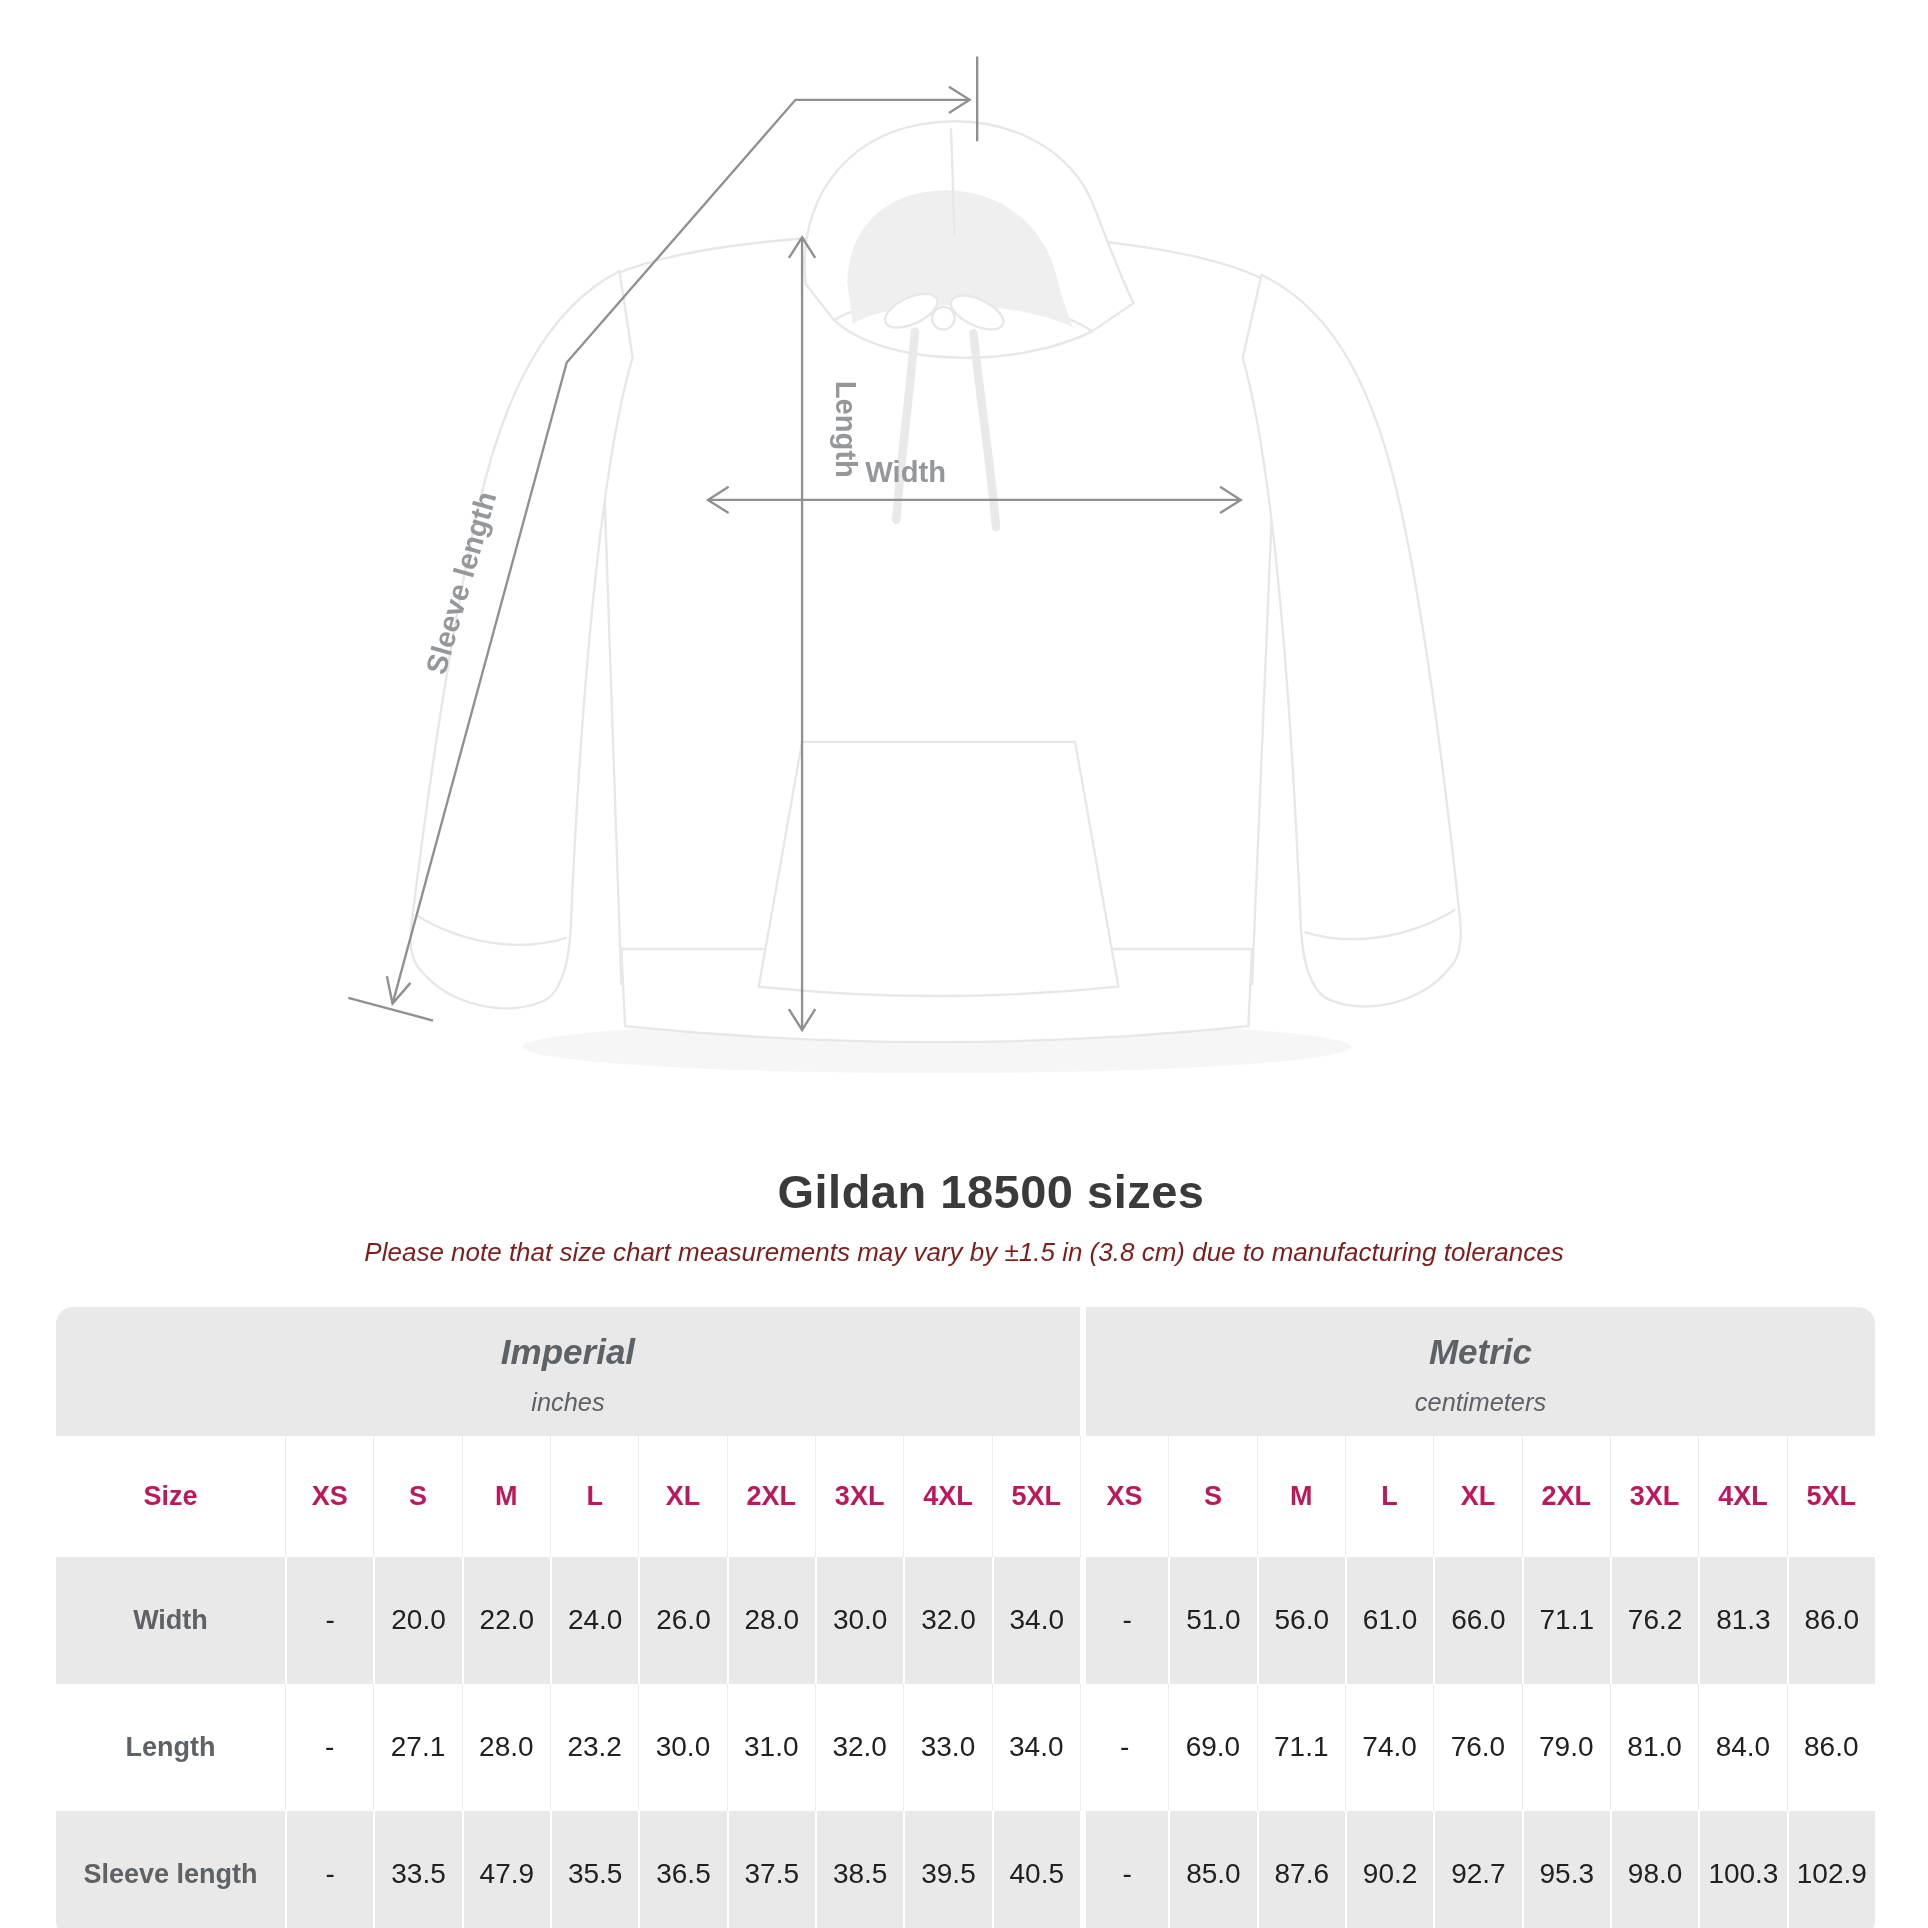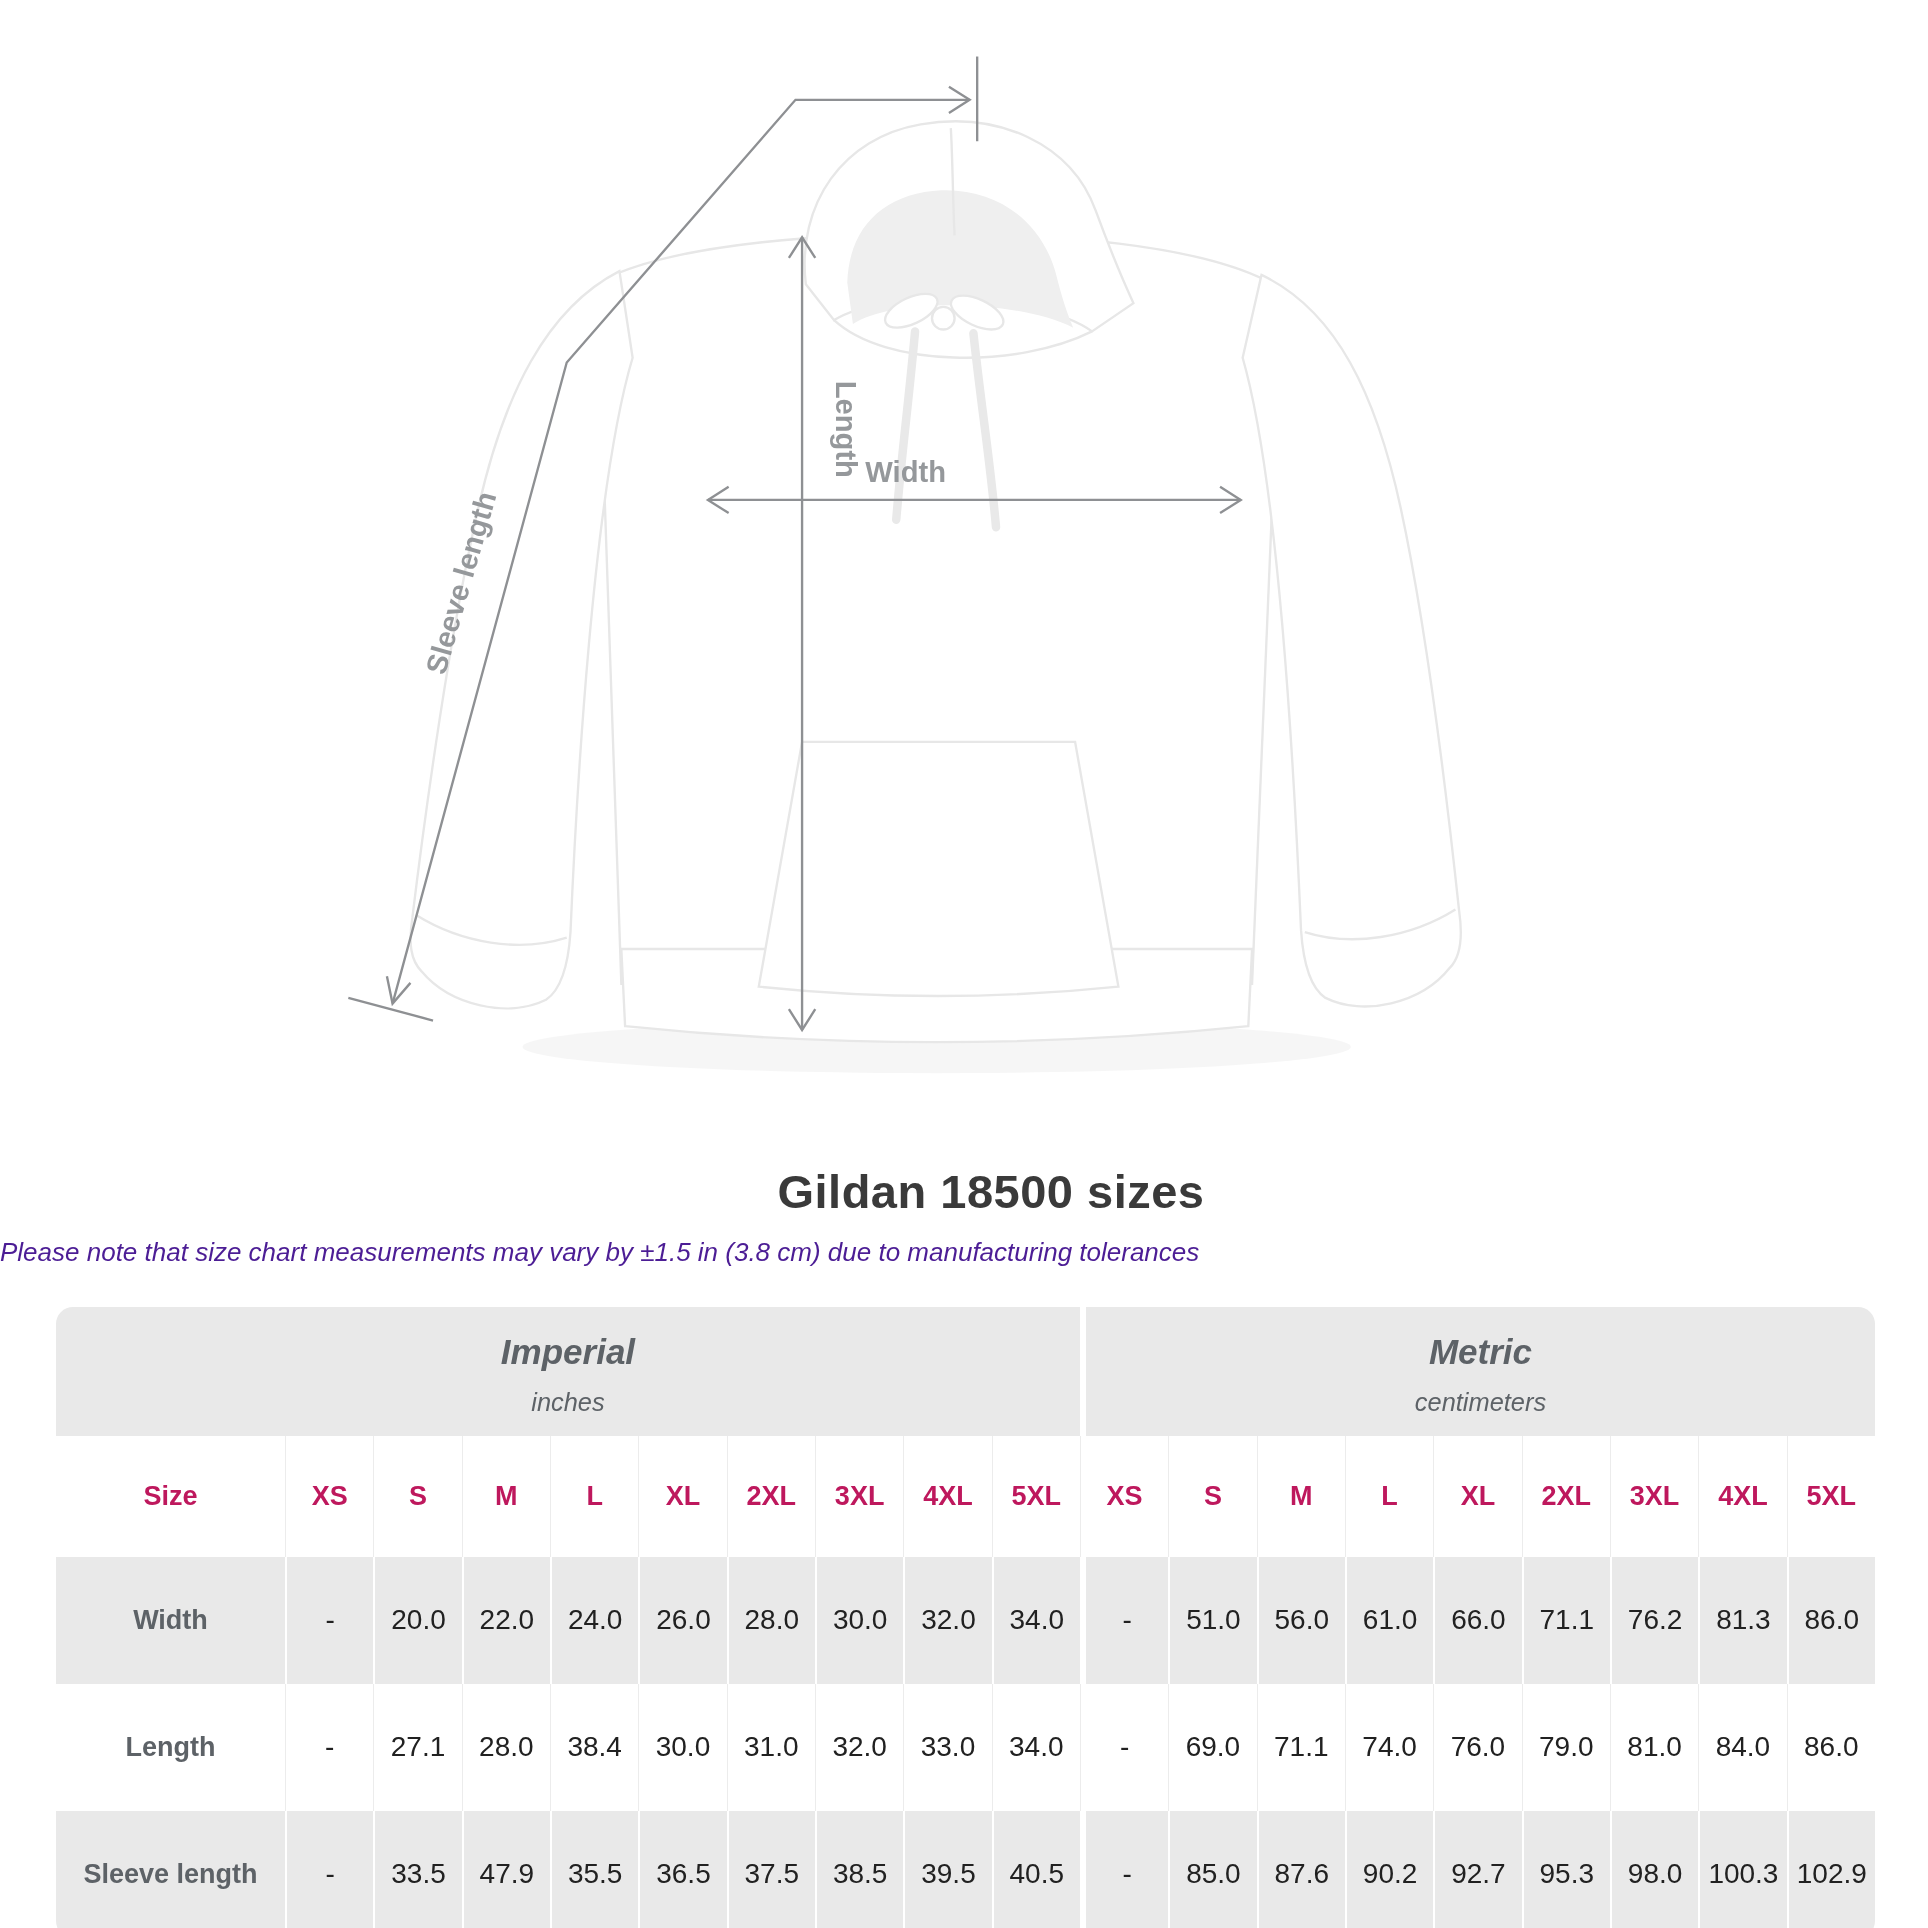--- a/index.html
+++ b/index.html
@@ -5,22 +5,22 @@
   html,body{margin:0;padding:0;background:#fff;}
   .canvas{position:relative;width:1928px;height:1928px;background:#ffffff;
           font-family:"Liberation Sans",sans-serif;overflow:hidden;}
 
   
   .diagram{position:absolute;left:0;top:0;width:1928px;height:1158px;}
 
   
   .title{position:absolute;left:0;top:1164px;width:100%;text-align:center;
          font-size:47px;font-weight:bold;color:#3a3a3a;letter-spacing:0.5px;padding-left:27px;}
-  .subtitle{position:absolute;left:0;top:1237px;width:100%;
-            font-style:italic;font-size:26px;color:#4c1d95;}
+  .subtitle{position:absolute;left:0;top:1237px;width:100%;text-align:center;
+            font-style:italic;font-size:26px;color:#7f1d1d;}
 
   
   .table-wrap{position:absolute;left:56px;top:1307px;width:1819px;height:631px;
               border-radius:17px;overflow:hidden;}
   table{width:100%;height:100%;border-collapse:separate;border-spacing:0;table-layout:fixed;}
   col.c-size{width:229px;}
   th,td{padding:0;text-align:center;vertical-align:middle;}
 
   tr.band th{background:#e9e9e9;height:115px;color:#5d6267;}
   .g-title{display:block;font-size:35px;font-weight:bold;font-style:italic;line-height:1.15;margin-top:5.6px;}
@@ -166,21 +166,21 @@
         <td>76.2</td>
         <td>81.3</td>
         <td>86.0</td>
       </tr>
 
       <tr class="vals r-white">
         <td class="lbl">Length</td>
         <td>-</td>
         <td>27.1</td>
         <td>28.0</td>
-        <td>38.4</td>
+        <td>23.2</td>
         <td>30.0</td>
         <td>31.0</td>
         <td>32.0</td>
         <td>33.0</td>
         <td>34.0</td>
         <td class="div">-</td>
         <td>69.0</td>
         <td>71.1</td>
         <td>74.0</td>
         <td>76.0</td>

